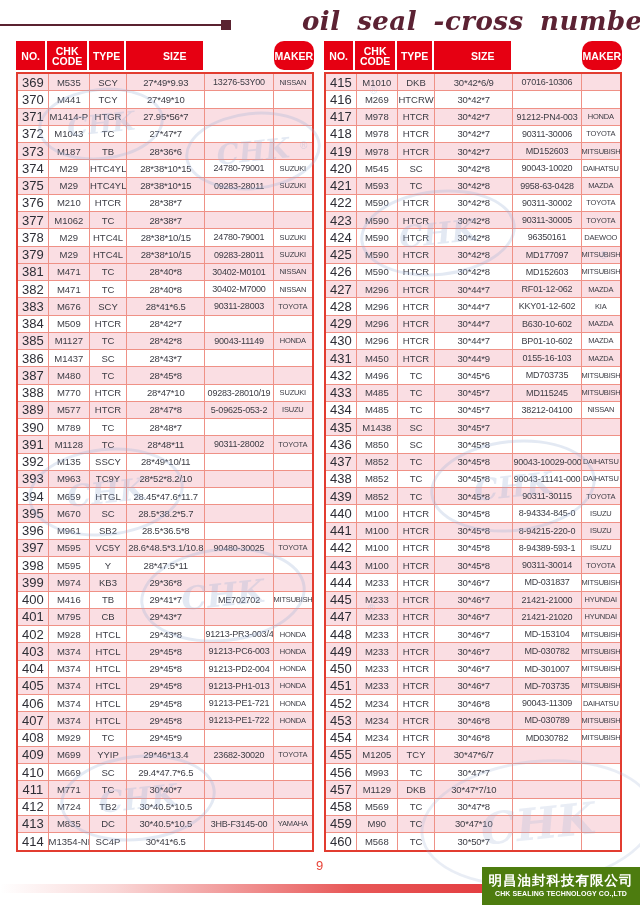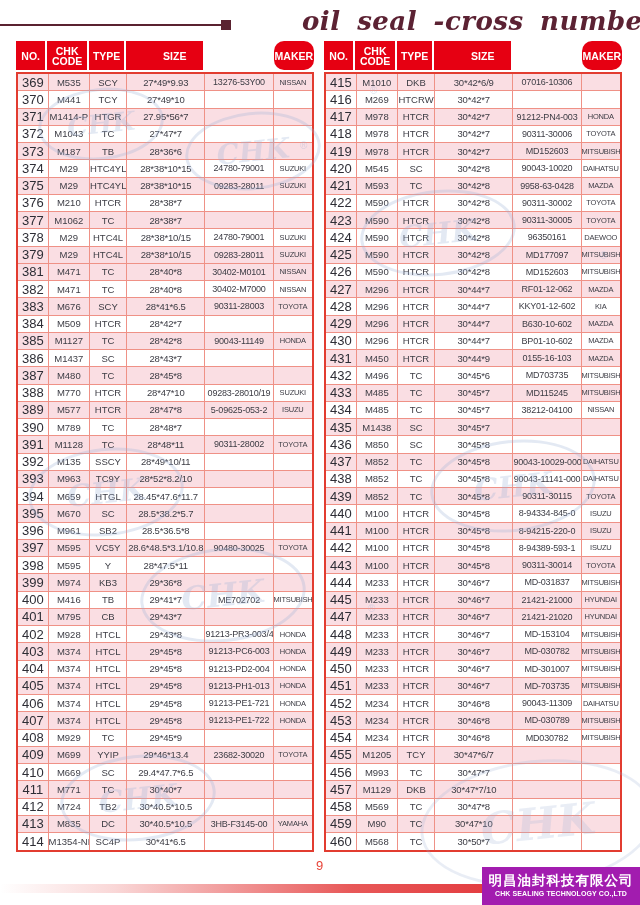--- a/index.html
+++ b/index.html
@@ -61,21 +61,21 @@
   }
   .wm-r{position:absolute;z-index:6;pointer-events:none;opacity:0.35;color:#9db2d6;font-size:10px;}
   
   .page-num{position:absolute;left:316px;top:858px;color:#e8453a;font-size:13px;}
   .grad-bar{
     position:absolute;left:0;top:884px;width:640px;height:9px;
     background:linear-gradient(90deg, rgba(224,32,32,0) 0%, rgba(224,32,32,0.18) 18%, rgba(224,32,32,0.75) 55%, #de1f26 100%);
   }
   .company{
     position:absolute;left:482px;top:867px;width:158px;height:38px;
-    background:#a21caf;color:#fff;text-align:center;z-index:7;
+    background:#4d7c0f;color:#fff;text-align:center;z-index:7;
   }
   .company .cn{font-size:13.5px;font-weight:bold;letter-spacing:1px;margin-top:5px;white-space:nowrap;}
   .company .en{font-size:7px;font-weight:bold;letter-spacing:0.1px;white-space:nowrap;}
 </style>
 </head>
 <body>
 
 <div class="wm" style="left:38px;top:88px;width:120px;height:66px;font-size:26px;">CHK</div>
 <div class="wm" style="left:185px;top:112px;width:130px;height:72px;font-size:28px;">CHK</div>
 <div class="wm" style="left:28px;top:448px;width:150px;height:82px;font-size:30px;">CHK</div>

